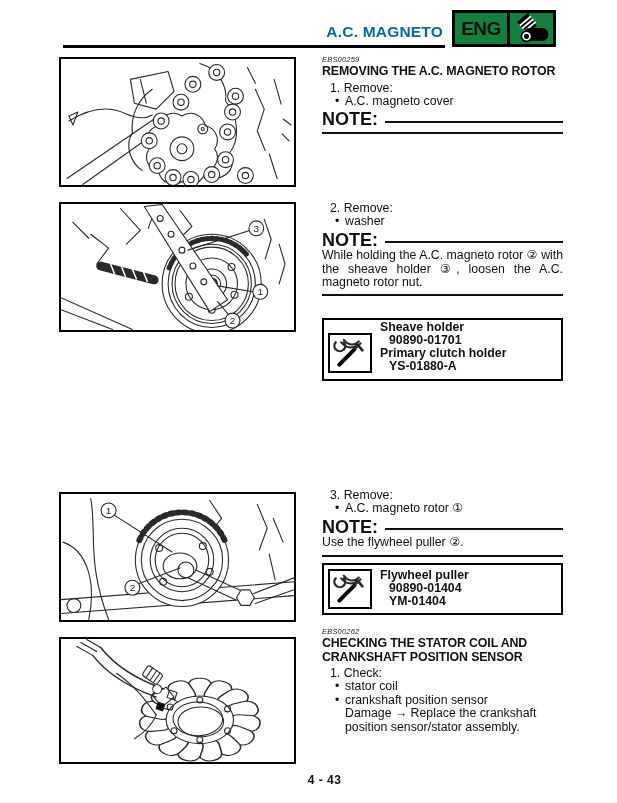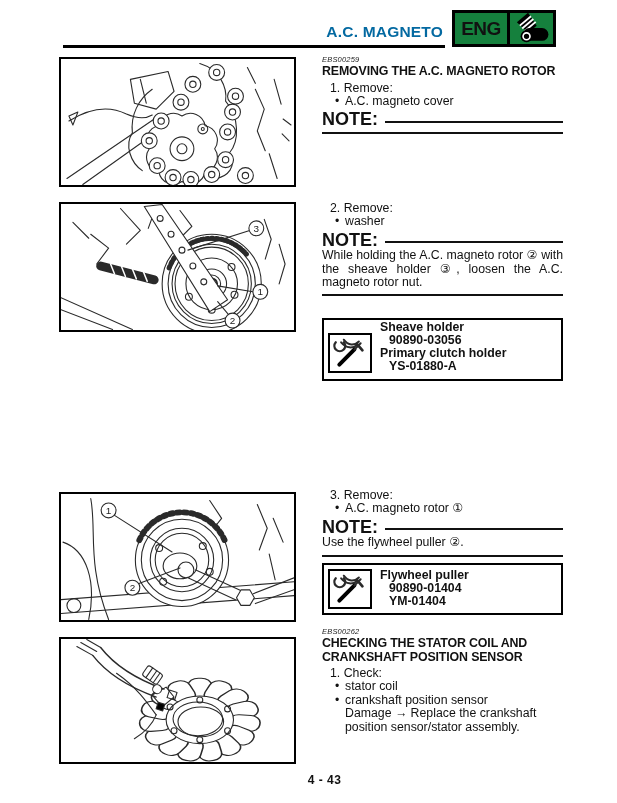--- a/index.html
+++ b/index.html
@@ -364,21 +364,21 @@
         <path d="M10,6 C16,13 23,13 28,9" stroke-width="2.2"></path>
         <path d="M13,3 C18,10 25,10 30,5" stroke-width="2.2"></path>
         <line x1="28" y1="8" x2="34" y2="15" stroke-width="3"></line>
         <line x1="8" y1="31" x2="25" y2="14" stroke-width="4.5" stroke="#000"></line>
         <path d="M25,14 l7,-7" stroke-width="2.2"></path>
         <path d="M4,6 a6,6 0 1 0 9,0" stroke-width="2.6"></path>
       </svg>
     </div>
     <div class="tool-lines">
       <div>Sheave holder</div>
-      <div class="indent">90890-03056</div>
+      <div class="indent">90890-01701</div>
       <div>Primary clutch holder</div>
       <div class="indent">YS-01880-A</div>
     </div>
   </div>
 
   <div class="txtcol" id="sec3">
     <div class="step">3. Remove:</div>
     <div class="bullet">A.C. magneto rotor ①</div>
     <div class="note-head">
       <span class="note-label">NOTE:</span>

